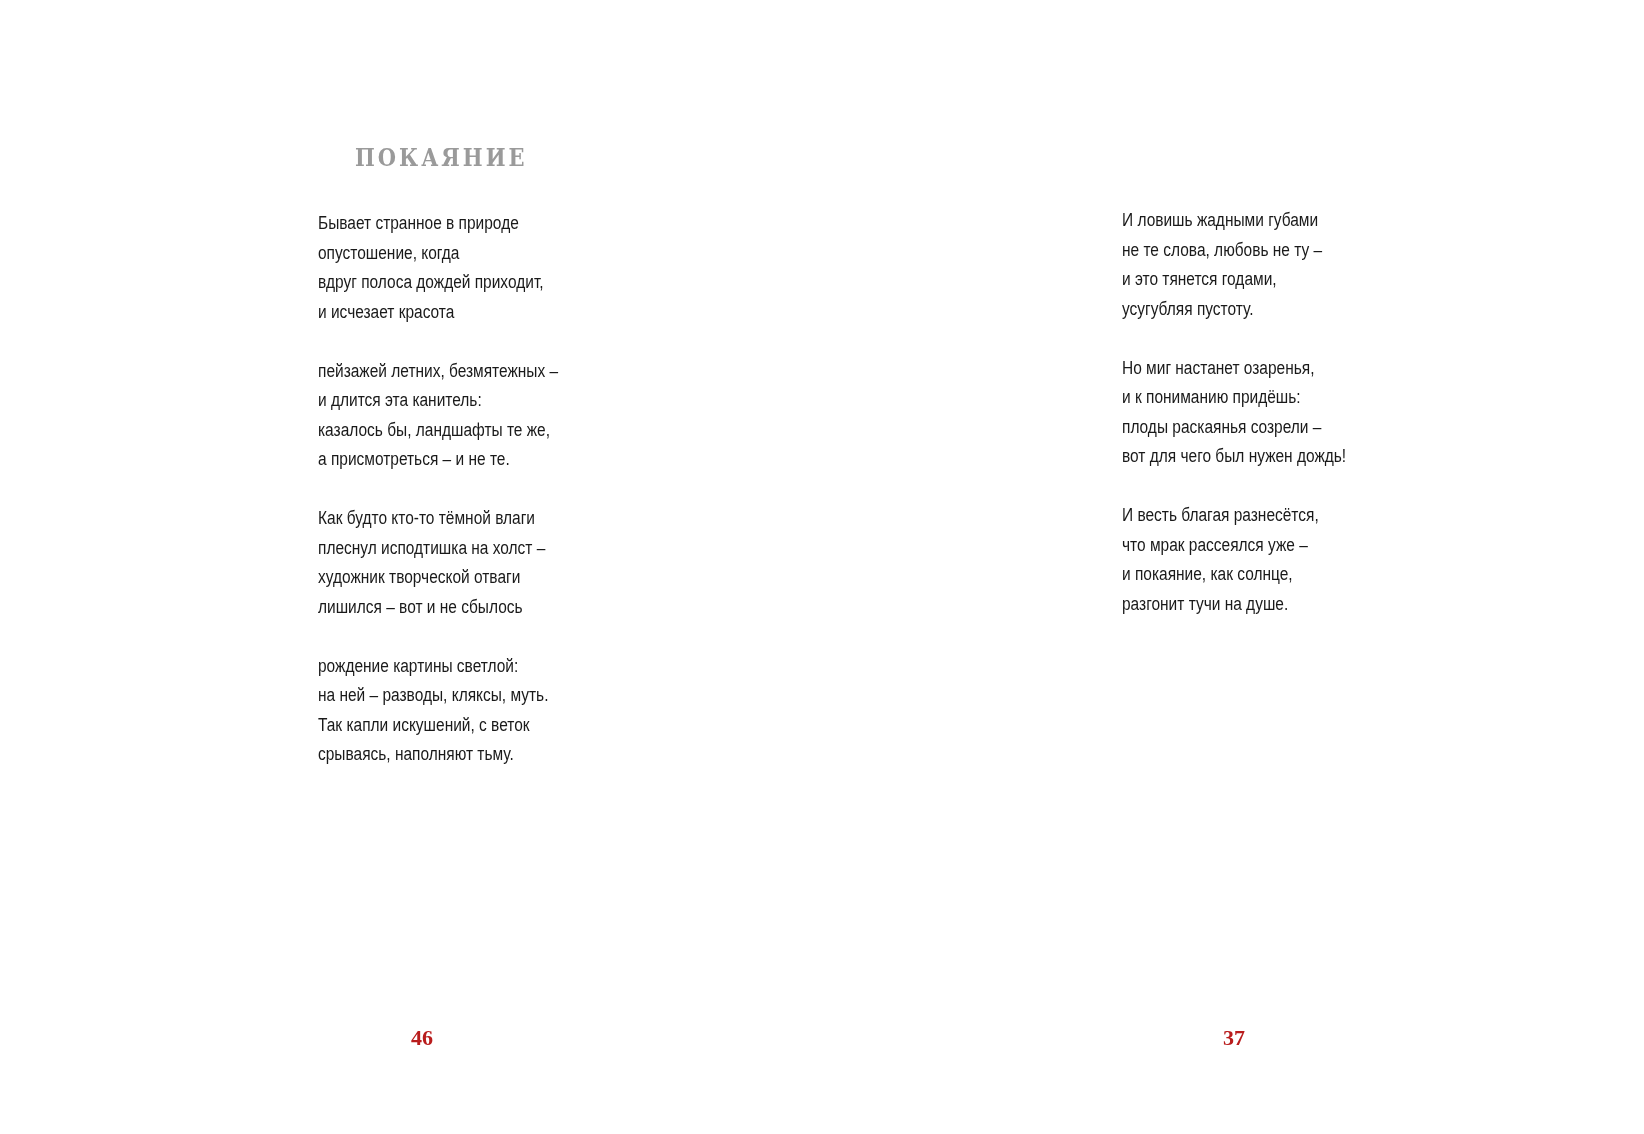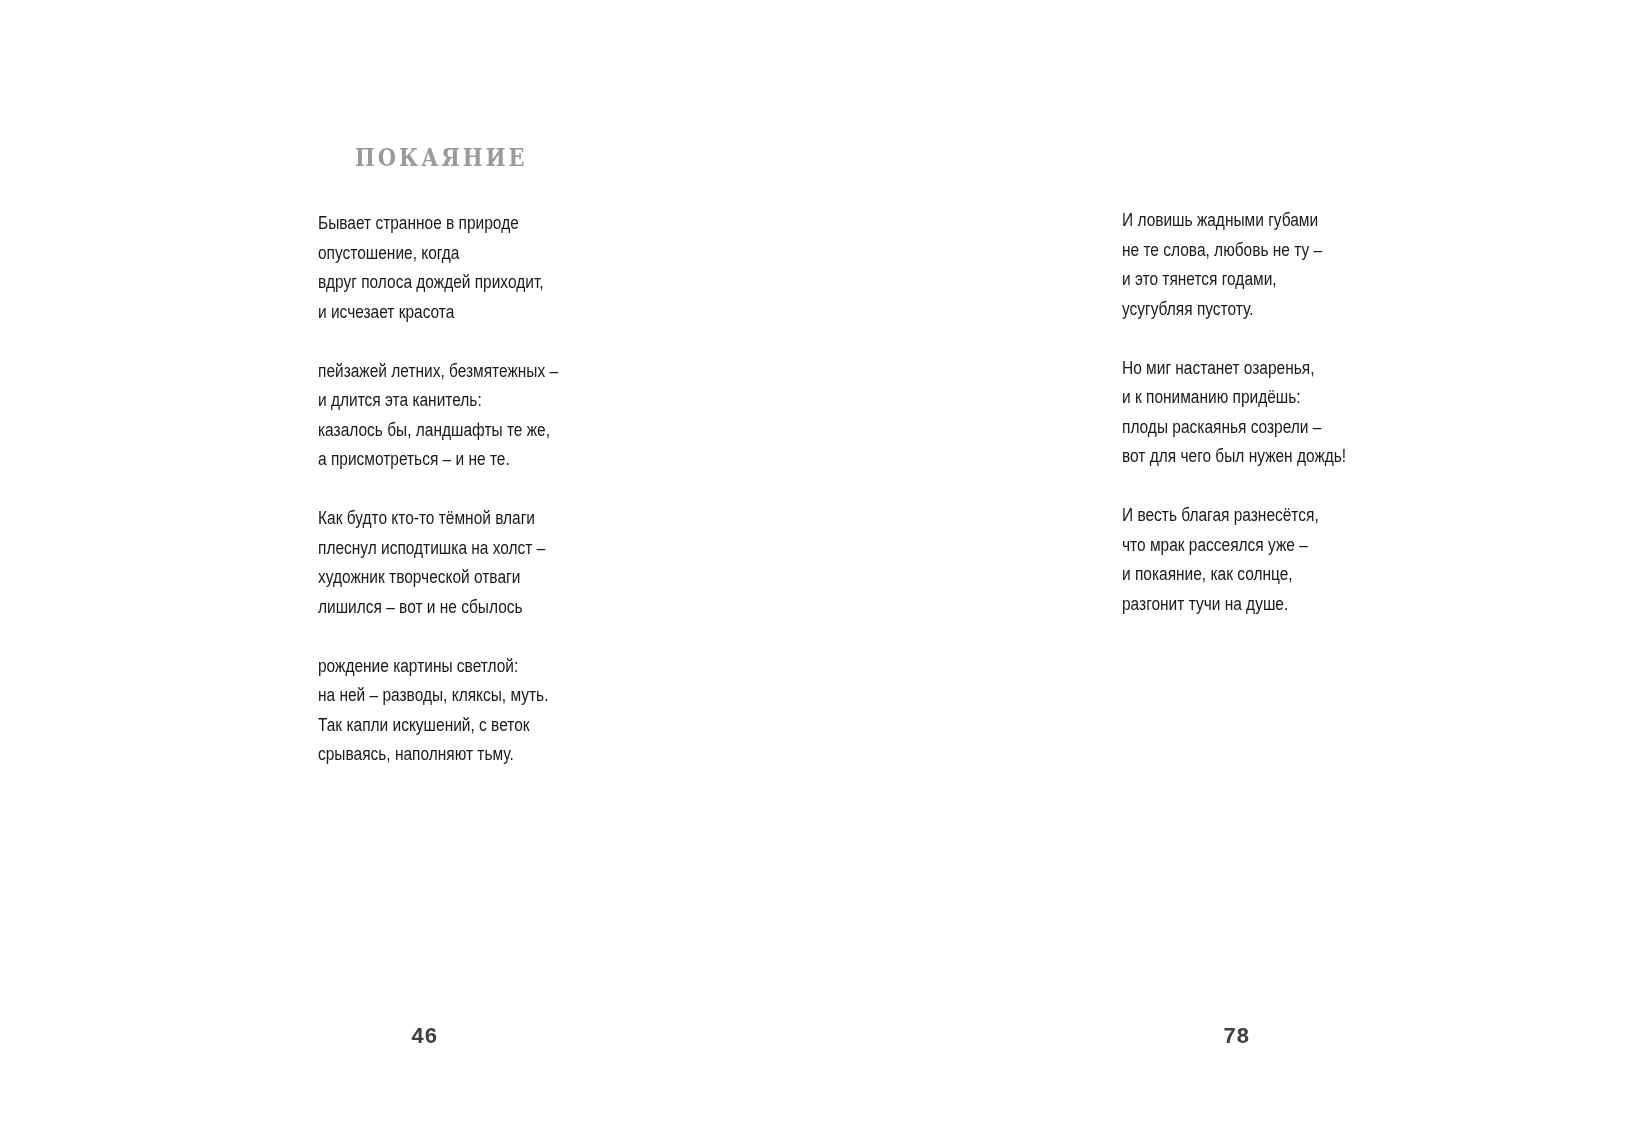--- a/index.html
+++ b/index.html
@@ -21,22 +21,22 @@
       font-size: 18px; color: #1a1a1a; line-height: 29.5px;
       transform: scaleX(0.86); transform-origin: left top;
       white-space: nowrap;
     }
     .poem-left { left: 318px; top: 209px; }
     .poem-right { left: 288px; top: 206px; }
     .stanza { margin-bottom: 29.5px; }
     .line { display: block; }
     .page-number {
       position: absolute; top: 1025px;
-      font-family: Liberation Mono, monospace; font-weight: bold;
-      font-size: 22px; color: #404040;
+      font-family: Liberation Serif, serif; font-weight: bold;
+      font-size: 22px; color: #b91c1c;
     }
     .pn-left { left: 411px; }
     .pn-right { left: 389px; }
   </style>
 </head>
 <body>
 
 <div class="spread">
   <div class="page page-left">
     <div class="title">ПОКАЯНИЕ</div>
@@ -82,15 +82,15 @@
           <span class="line">плоды раскаянья созрели –</span>
           <span class="line">вот для чего был нужен дождь!</span>
         </div>
         <div class="stanza">
           <span class="line">И весть благая разнесётся,</span>
           <span class="line">что мрак рассеялся уже –</span>
           <span class="line">и покаяние, как солнце,</span>
           <span class="line">разгонит тучи на душе.</span>
         </div>
       </div>
-    <div class="page-number pn-right">78</div>
+    <div class="page-number pn-right">37</div>
   </div>
 </div>
 
 </body></html>

